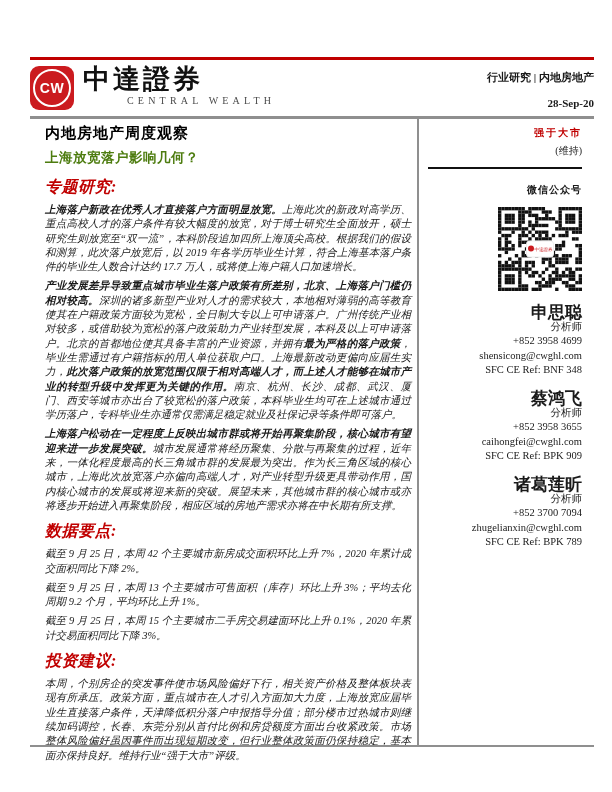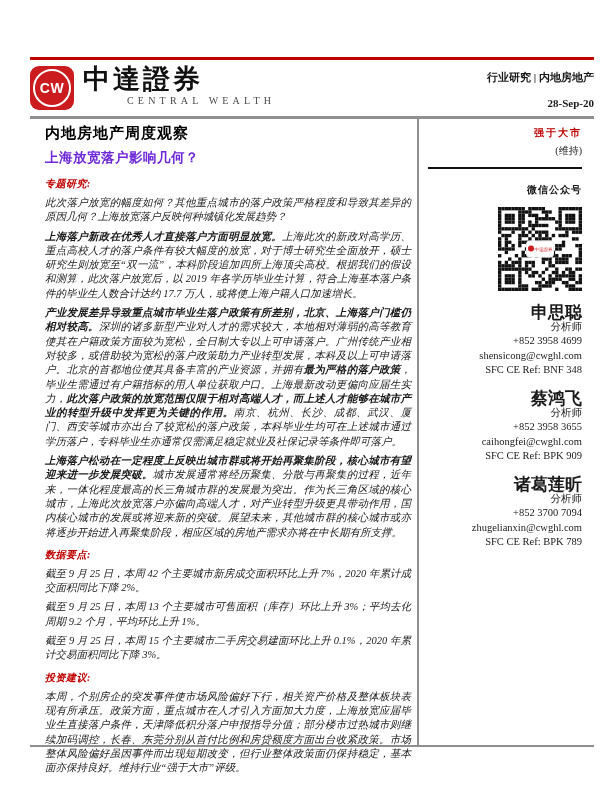--- a/index.html
+++ b/index.html
@@ -18,22 +18,22 @@
   .logo-ring span{color:#fff;font-weight:bold;font-size:14px;letter-spacing:.5px;font-family:"Liberation Sans",sans-serif;}
   .brand-text{margin-left:9px;}
   .brand-zh{font-size:27px;font-weight:bold;letter-spacing:3px;line-height:30px;color:#111;}
   .brand-en{font-size:10px;letter-spacing:4.2px;color:#4a4a4a;margin-top:1px;font-family:Liberation Serif, serif;margin-left:44px;}
   .header-right{text-align:right;padding-top:6px;}
   .category{font-size:11px;font-weight:bold;}
   .hdr-date{font-size:11px;font-weight:bold;margin-top:12px;}
   
   .left-col{position:absolute;left:45px;top:124px;width:366px;}
   .title{font-size:15px;font-weight:bold;color:#000000;margin:0 0 6px 0;letter-spacing:1px;}
-  .subtitle{font-size:13.5px;font-weight:bold;margin:0 0 10px 0;color:#6d28d9;letter-spacing:.5px;}
-  .sec-heading{font-size:10px;font-weight:bold;font-style:italic;color:#c00000;margin:8px 0 5px 0;letter-spacing:.5px;}
+  .subtitle{font-size:13.5px;font-weight:bold;margin:0 0 10px 0;color:#4d7c0f;letter-spacing:.5px;}
+  .sec-heading{font-size:16px;font-weight:bold;font-style:italic;color:#c00000;margin:8px 0 5px 0;letter-spacing:.5px;}
   .para{font-size:10.5px;line-height:14.3px;text-align:justify;margin:0 0 5px 0;font-style:italic;}
   .para.italic{font-style:italic;}
   .para .b{font-weight:bold;}
   
   .right-col{position:absolute;left:428px;width:154px;top:126px;text-align:right;}
   .rating{font-size:10px;font-weight:bold;color:#c00000;letter-spacing:2px;}
   .rating-note{font-size:10px;margin-top:4px;color:#222;}
   .black-rule{height:1.8px;background:#111;margin:9px 0 0 0;}
   .wechat-label{font-size:10px;font-weight:bold;margin-top:14px;letter-spacing:1px;}
   .qr-wrap{position:relative;width:84px;height:84px;margin:10px 0 0 auto;}
@@ -72,21 +72,20 @@
   </div>
 
   <div class="header-rule"></div>
   <div class="vdivider"></div>
 
   <div class="left-col">
     <h1 class="title">内地房地产周度观察</h1>
     <h2 class="subtitle">上海放宽落户影响几何？</h2>
     <div id="sections">
         <div class="sec-heading">专题研究:</div>
-        <p class="para italic"><span>此次落户放宽的幅度如何？其他重点城市的落户政策严格程度和导致其差异的原因几何？上海放宽落户反映何种城镇化发展趋势？</span></p>
         <p class="para"><span class="b">上海落户新政在优秀人才直接落户方面明显放宽。</span><span>上海此次的新政对高学历、重点高校人才的落户条件有较大幅度的放宽，对于博士研究生全面放开，硕士研究生则放宽至“双一流”，本科阶段追加四所上海顶尖高校。根据我们的假设和测算，此次落户放宽后，以 2019 年各学历毕业生计算，符合上海基本落户条件的毕业生人数合计达约 17.7 万人，或将使上海户籍人口加速增长。</span></p>
         <p class="para"><span class="b">产业发展差异导致重点城市毕业生落户政策有所差别，北京、上海落户门槛仍相对较高。</span><span>深圳的诸多新型产业对人才的需求较大，本地相对薄弱的高等教育使其在户籍政策方面较为宽松，全日制大专以上可申请落户。广州传统产业相对较多，或借助较为宽松的落户政策助力产业转型发展，本科及以上可申请落户。北京的首都地位使其具备丰富的产业资源，并拥有</span><span class="b">最为严格的落户政策</span><span>，毕业生需通过有户籍指标的用人单位获取户口。上海最新改动更偏向应届生实力，</span><span class="b">此次落户政策的放宽范围仅限于相对高端人才，而上述人才能够在城市产业的转型升级中发挥更为关键的作用。</span><span>南京、杭州、长沙、成都、武汉、厦门、西安等城市亦出台了较宽松的落户政策，本科毕业生均可在上述城市通过学历落户，专科毕业生亦通常仅需满足稳定就业及社保记录等条件即可落户。</span></p>
         <p class="para"><span class="b">上海落户松动在一定程度上反映出城市群或将开始再聚集阶段，核心城市有望迎来进一步发展突破。</span><span>城市发展通常将经历聚集、分散与再聚集的过程，近年来，一体化程度最高的长三角城市群的发展最为突出。作为长三角区域的核心城市，上海此次放宽落户亦偏向高端人才，对产业转型升级更具带动作用，国内核心城市的发展或将迎来新的突破。展望未来，其他城市群的核心城市或亦将逐步开始进入再聚集阶段，相应区域的房地产需求亦将在中长期有所支撑。</span></p>
         <div class="sec-heading">数据要点:</div>
         <p class="para"><span>截至 9 月 25 日，本周 42 个主要城市新房成交面积环比上升 7%，2020 年累计成交面积同比下降 2%。</span></p>
         <p class="para"><span>截至 9 月 25 日，本周 13 个主要城市可售面积（库存）环比上升 3%；平均去化周期 9.2 个月，平均环比上升 1%。</span></p>
         <p class="para"><span>截至 9 月 25 日，本周 15 个主要城市二手房交易建面环比上升 0.1%，2020 年累计交易面积同比下降 3%。</span></p>
         <div class="sec-heading">投资建议:</div>
         <p class="para"><span>本周，个别房企的突发事件使市场风险偏好下行，相关资产价格及整体板块表现有所承压。政策方面，重点城市在人才引入方面加大力度，上海放宽应届毕业生直接落户条件，天津降低积分落户申报指导分值；部分楼市过热城市则继续加码调控，长春、东莞分别从首付比例和房贷额度方面出台收紧政策。市场整体风险偏好虽因事件而出现短期改变，但行业整体政策面仍保持稳定，基本面亦保持良好。维持行业“强于大市”评级。</span></p>
       </div>

